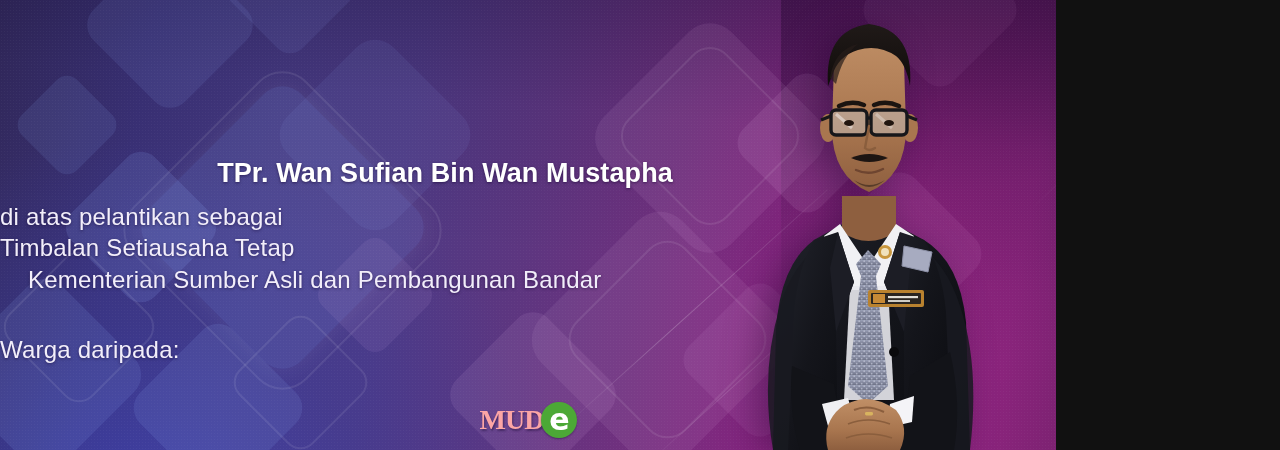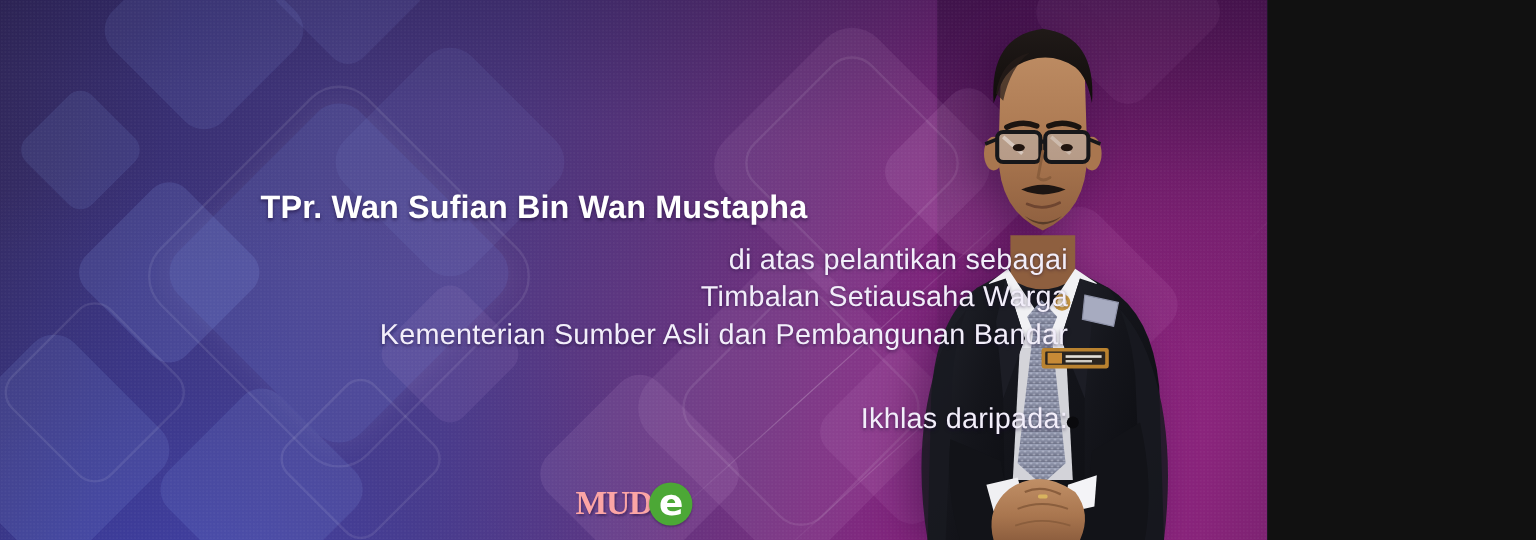--- a/index.html
+++ b/index.html
@@ -121,32 +121,32 @@
     text-align: center;
     color: #ffffff;
     font-size: 27px;
     font-weight: bold;
     letter-spacing: 0.1px;
     text-shadow: 0 1px 3px rgba(20,5,45,0.55);
     white-space: nowrap;
   }
   .sub {
     position: absolute;
-    left: 0; right: 0;
-    text-align: right;
+    left: 0; right: 16px;
+    text-align: left;
     color: #f2eefa;
     font-size: 24px;
     font-weight: normal;
     letter-spacing: 0.2px;
     text-shadow: 0 1px 3px rgba(20,5,45,0.5);
     white-space: nowrap;
   }
   .sub.l1 { top: 203px; }
   .sub.l2 { top: 234px; }
-  .sub.l3 { top: 266px; }
+  .sub.l3 { top: 266px; padding-left: 28px; }
   .sub.l4 { top: 336px; }
   .sub.l5 { top: 370px; }
 
   
   .logo {
     position: absolute;
     left: 0; right: 0;
     top: 402px;
     text-align: center;
     z-index: 7;
@@ -358,23 +358,23 @@
 
       <path d="M138 170 Q151 176 165 169" stroke="#6e4530" stroke-width="2.4" fill="none" stroke-linecap="round"></path>
 
       <path d="M136 180 Q151 190 167 180 Q151 194 136 180 Z" fill="#2a1d16" opacity="0.55"></path>
     </svg>
   </div>
 
   <div class="text-wrap">
     <div class="headline">TPr. Wan Sufian Bin Wan Mustapha</div>
     <div class="sub l1">di atas pelantikan sebagai</div>
-    <div class="sub l2">Timbalan Setiausaha Warga</div>
+    <div class="sub l2">Timbalan Setiausaha Tetap</div>
     <div class="sub l3">Kementerian Sumber Asli dan Pembangunan Bandar</div>
-    <div class="sub l4">Ikhlas daripada:</div>
+    <div class="sub l4">Warga daripada:</div>
   </div>
 
   <div class="logo">
     <span class="logo-inner">
       <span class="logo-txt">MUD</span>
       <span class="logo-e">e</span>
     </span>
   </div>
 
 </div>

